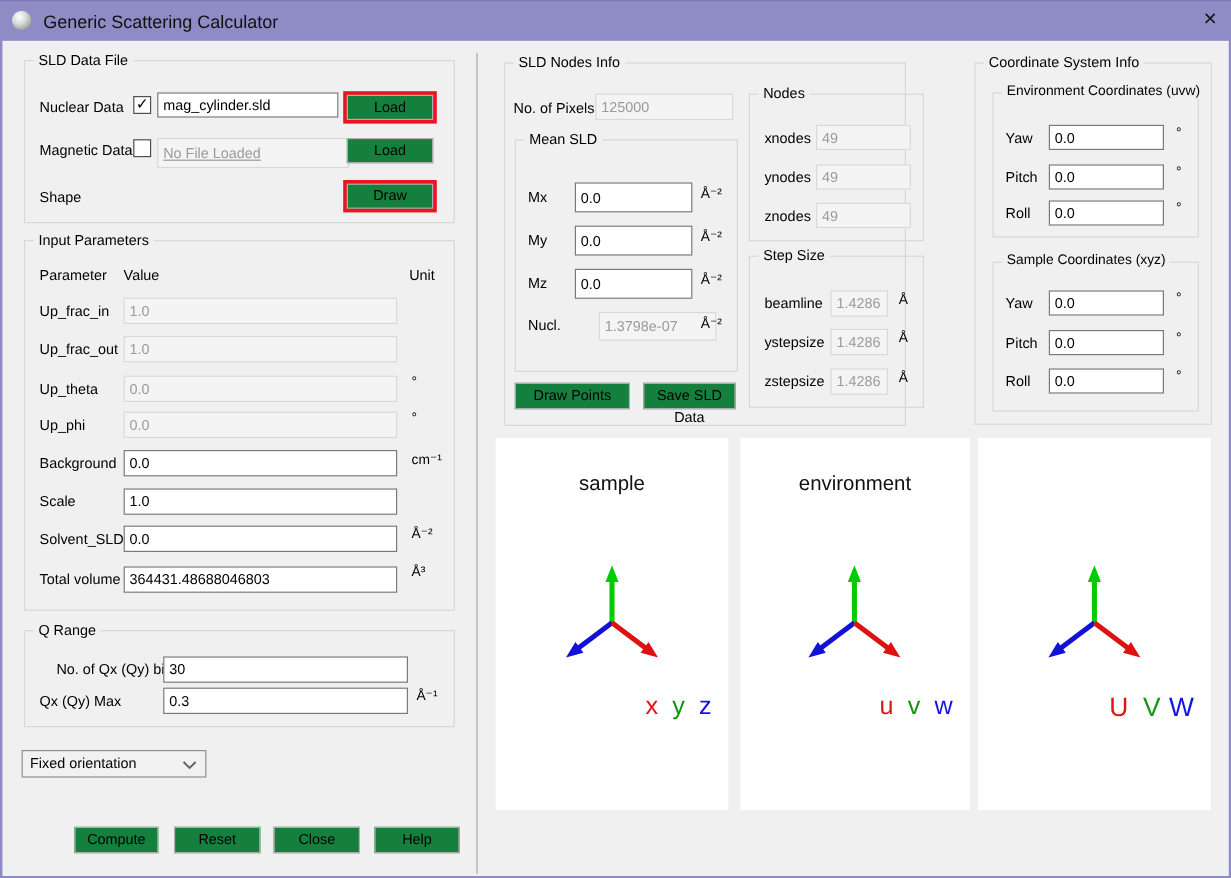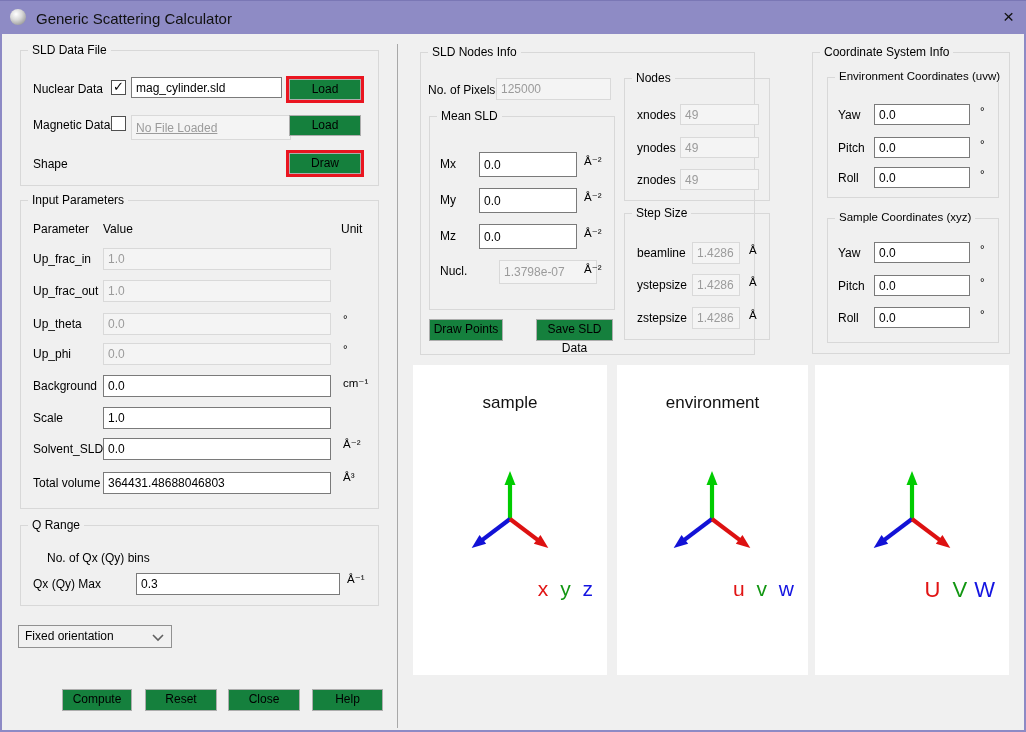--- a/index.html
+++ b/index.html
@@ -126,20 +126,21 @@
     <span class="unit" style="left:322px;top:236px">Å⁻²</span>
 
     <span class="lbl" style="left:12px;top:275px">Total volume</span>
     <input class="tf" style="left: 82px; top: 271px; width: 228px; height: 22px;" value="364431.48688046803">
     <span class="unit" style="left:322px;top:270px">Å³</span>
   </div>
 
   <div class="group" style="left:20px;top:525px;width:357px;height:79px">
     <span class="legend">Q Range</span>
     <span class="lbl" style="left:26px;top:25px">No. of Qx (Qy) bins</span>
+    <input class="tf" style="left: 115px; top: 21px; width: 204px; height: 22px;" value="30">
     <span class="lbl" style="left:12px;top:51px">Qx (Qy) Max</span>
     <input class="tf" style="left: 115px; top: 47px; width: 204px; height: 22px;" value="0.3">
     <span class="unit" style="left:326px;top:46px">Å⁻¹</span>
   </div>
 
   <div class="combo" style="left:18px;top:625px;width:154px;height:23px">
     <span>Fixed orientation</span>
     <svg class="chev" width="12" height="8">
         <use href="#chev-def"></use>
       </svg>
@@ -198,21 +199,21 @@
 
       <span class="lbl" style="left:12px;top:64px">ystepsize</span>
       <input class="tf dis" style="left: 67px; top: 60px; width: 48px; height: 22px;" value="1.4286">
       <span class="unit" style="left:124px;top:62px">Å</span>
 
       <span class="lbl" style="left:12px;top:97px">zstepsize</span>
       <input class="tf dis" style="left: 67px; top: 93px; width: 48px; height: 22px;" value="1.4286">
       <span class="unit" style="left:124px;top:95px">Å</span>
     </div>
 
-    <div class="btn" style="left:8px;top:266px;width:74px;height:22px">Draw Points</div>
+    <div class="btn" style="left:8px;top:266px;width:96px;height:22px">Draw Points</div>
     <div class="btn" style="left:115px;top:266px;width:77px;height:22px">Save SLD Data</div>
   </div>
 
   <div class="group" style="left:812px;top:52px;width:196px;height:300px">
     <span class="legend">Coordinate System Info</span>
 
     <div class="group" style="left:14px;top:24px;width:170px;height:119px">
       <span class="legend" style="font-size:11.5px">Environment Coordinates (uvw)</span>
 
       <span class="lbl" style="left:10px;top:30px">Yaw</span>

